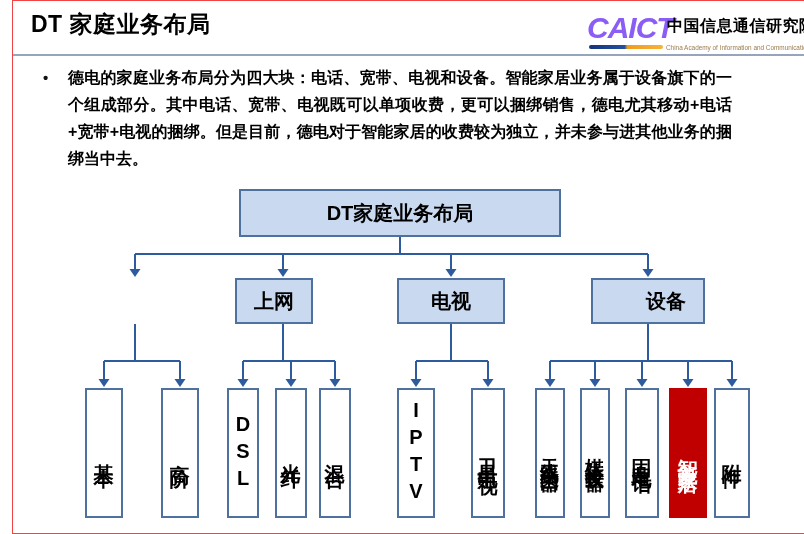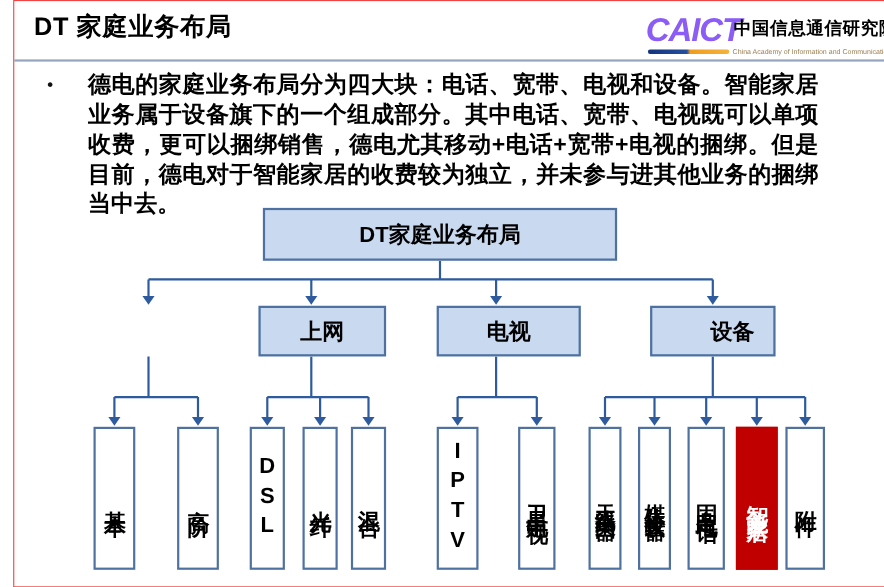--- a/index.html
+++ b/index.html
@@ -36,23 +36,22 @@
   .logo-en{
     position:absolute;left:93px;top:37px;
     font-size:6.4px;color:#9b7c4e;white-space:nowrap;
   }
   
   .bullet-dot{
     position:absolute;left:30px;top:63px;font-size:15px;font-weight:bold;line-height:27px;
   }
   .bullet-text{
     position:absolute;left:55px;top:63px;width:664px;
-    font-size:21px;font-weight:bold;line-height:27px;color:#000;
+    font-size:16px;font-weight:bold;line-height:27px;color:#000;
     text-align:justify;
-    margin-left:12px;
   }
   
   .diagram{position:absolute;left:0;top:180px;width:804px;height:354px;}
   .diagram svg{position:absolute;left:0;top:0;}
   .box{
     position:absolute;box-sizing:border-box;
     display:flex;align-items:center;justify-content:center;
     background:#c9d9f0;border:2px solid #4f71a0;
     font-weight:bold;font-size:20px;color:#000;z-index:1;text-align:right;
   }
@@ -118,24 +117,24 @@
         <polygon points="623.5,198 634.5,198 629,206"></polygon>
         <polygon points="669.5,198 680.5,198 675,206"></polygon>
         <polygon points="713.5,198 724.5,198 719,206"></polygon>
       </g>
     </svg>
 
     <div class="box root-box">
       <span>DT家庭业务布局</span>
     </div>
 
-    <div class="box l2" style="left:222px;width:116px;">
+    <div class="box l2" style="left:222px;width:78px;">
       <span>上网</span>
     </div>
-    <div class="box l2" style="left:384px;width:131px;">
+    <div class="box l2" style="left:384px;width:108px;">
       <span>电视</span>
     </div>
     <div class="box l2" style="left:578px;width:114px;padding-left:36px;">
       <span>设备</span>
     </div>
 
     <div class="leaf" style="left:72px;width:38px;">
       <span>基本</span>
     </div>
     <div class="leaf" style="left:148px;width:38px;">

